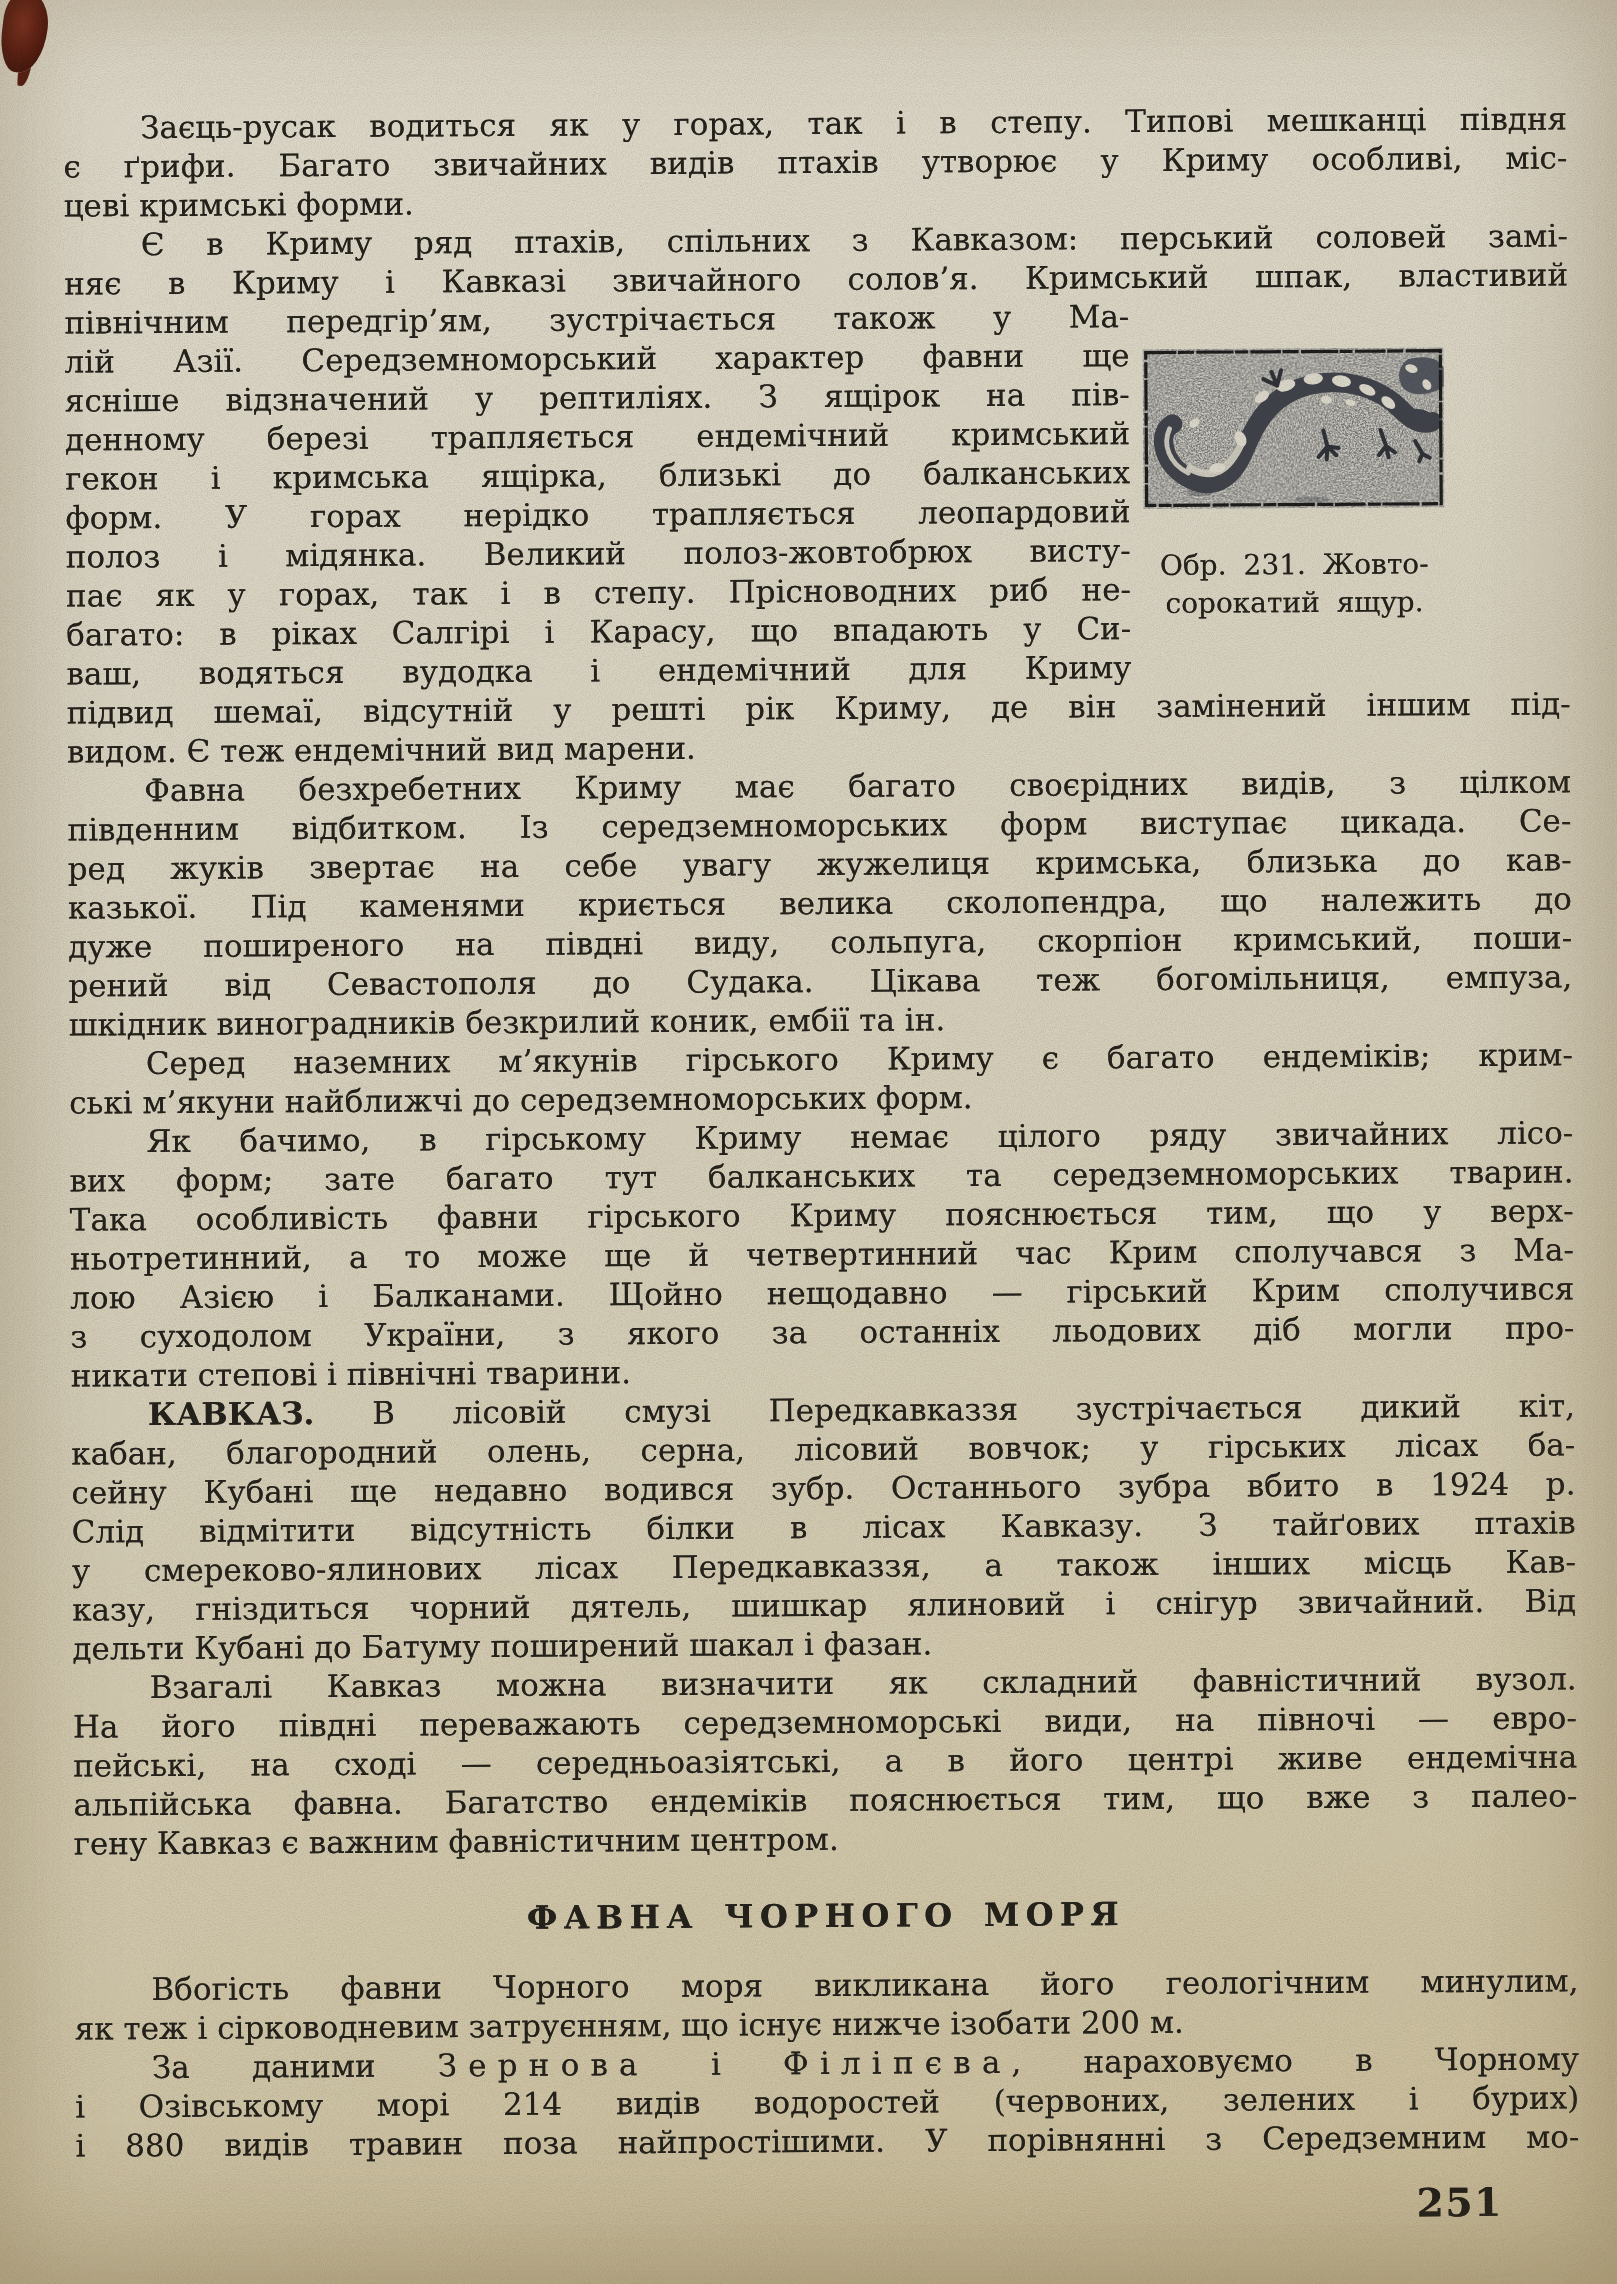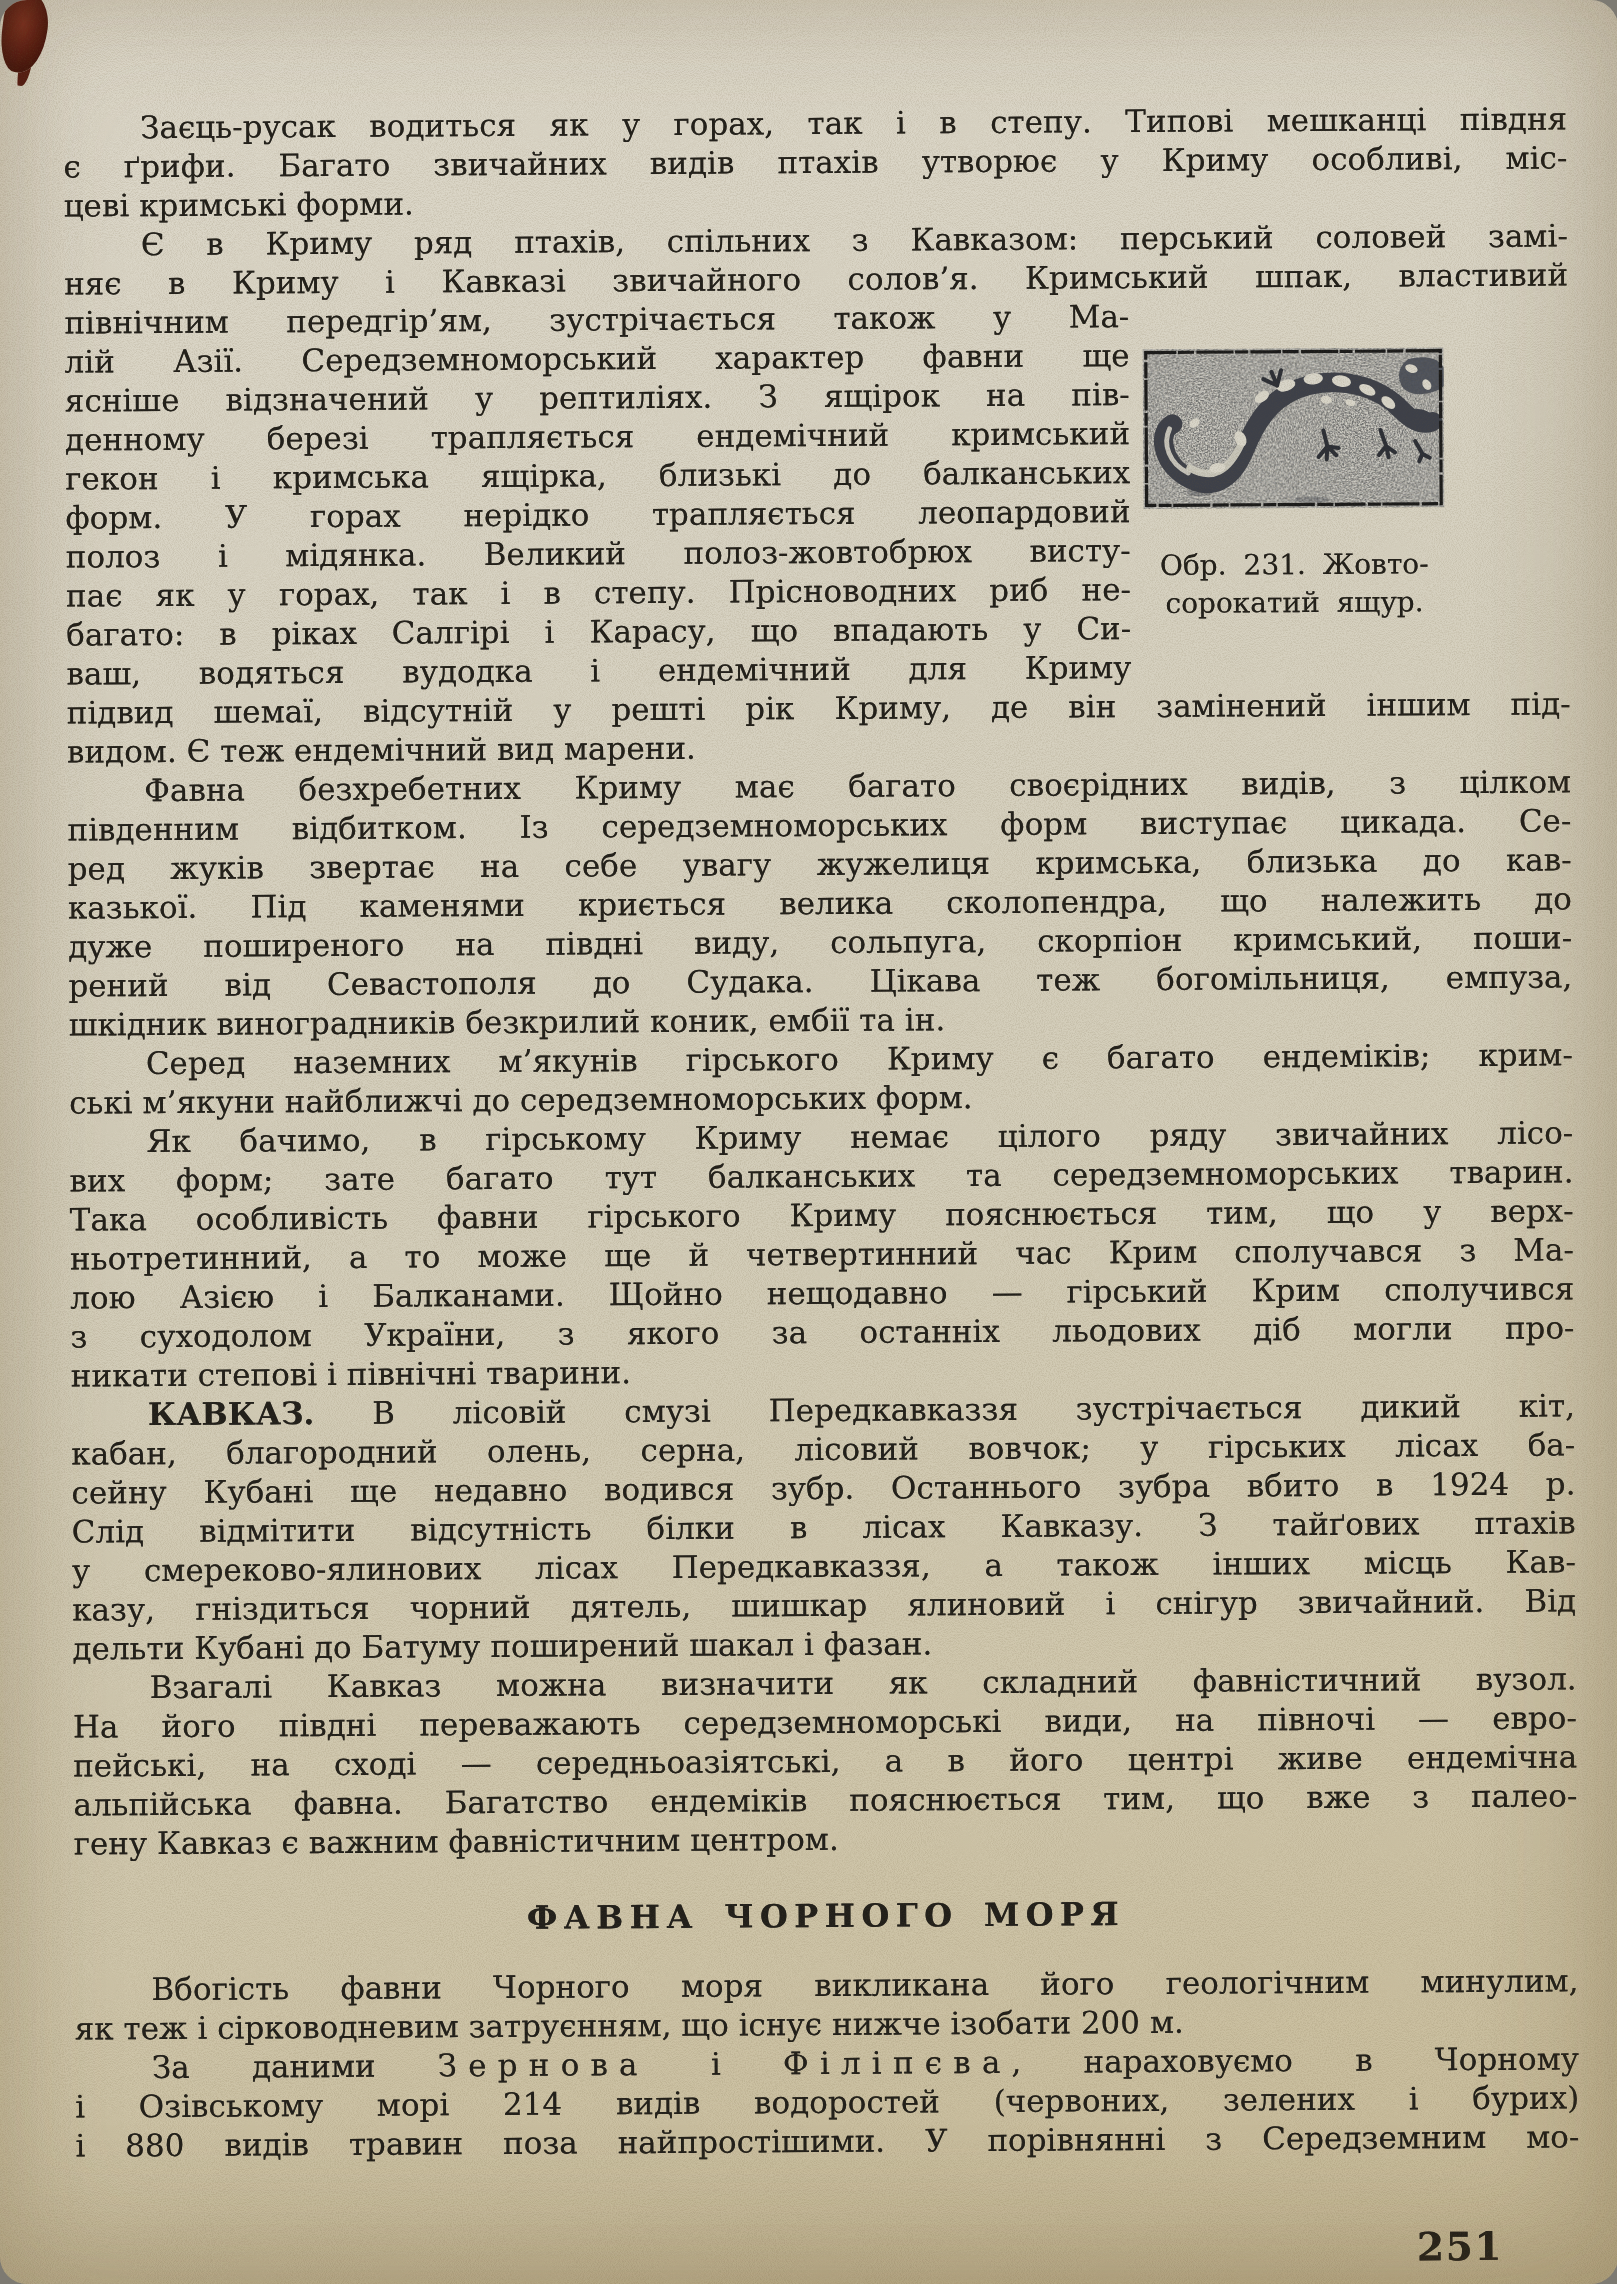--- a/index.html
+++ b/index.html
@@ -1,19 +1,19 @@
 <!DOCTYPE html>
 <html lang="uk" style="font-size:13px"><head>
 <meta charset="utf-8">
 <style>
   html,body{margin:0;padding:0;background:#7d7a72;}
   .page{
     position:relative;width:1618px;height:2284px;overflow:hidden;
     background:linear-gradient(168deg,#ddd8ca 0%,#d7d2c2 28%,#d3cdb9 52%,#cfc6ab 75%,#c6b996 100%);
-    font-family:"DejaVu Serif","Liberation Serif",serif;color:#211f1a;border-radius:27px;
+    font-family:"DejaVu Serif","Liberation Serif",serif;color:#211f1a;
   }
   .page::after{
     content:"";position:absolute;inset:0;pointer-events:none;
     box-shadow:inset 0 0 129px rgba(105,85,45,.18), inset -40px -56px 113px rgba(100,80,40,.14), inset 24px 0 73px rgba(110,90,50,.08);
   }
   .grain{position:absolute;inset:0;pointer-events:none;opacity:.45;}
   .corner-mark{
     position:absolute;left:1.6px;top:-8px;width:45px;height:81px;
     background:radial-gradient(60% 55% at 45% 40%, #7a2a1d 0%, #5c1a12 55%, #43100b 100%);
     border-radius:46% 54% 58% 42% / 38% 46% 62% 54%;
@@ -44,21 +44,20 @@
   .fig svg{display:block;}
   .fig-cap{
     position:absolute;left:1043px;top:445px;width:371px;
     text-align:center;font-size:28px;line-height:38px;word-spacing:8px;
     text-shadow:0 0 0.5px rgba(33,31,26,.75);
   }
   .pageno{
     position:absolute;right:77px;top:2079px;
     font-size:39px;font-weight:bold;letter-spacing:1.6px;
     text-shadow:0 0 0.6px rgba(33,31,26,.85);
-    margin-top:44px;
   }
 </style>
 </head>
 <body>
 
 <div class="page">
 
   <div class="corner-mark"></div>
 
   <div class="content">

